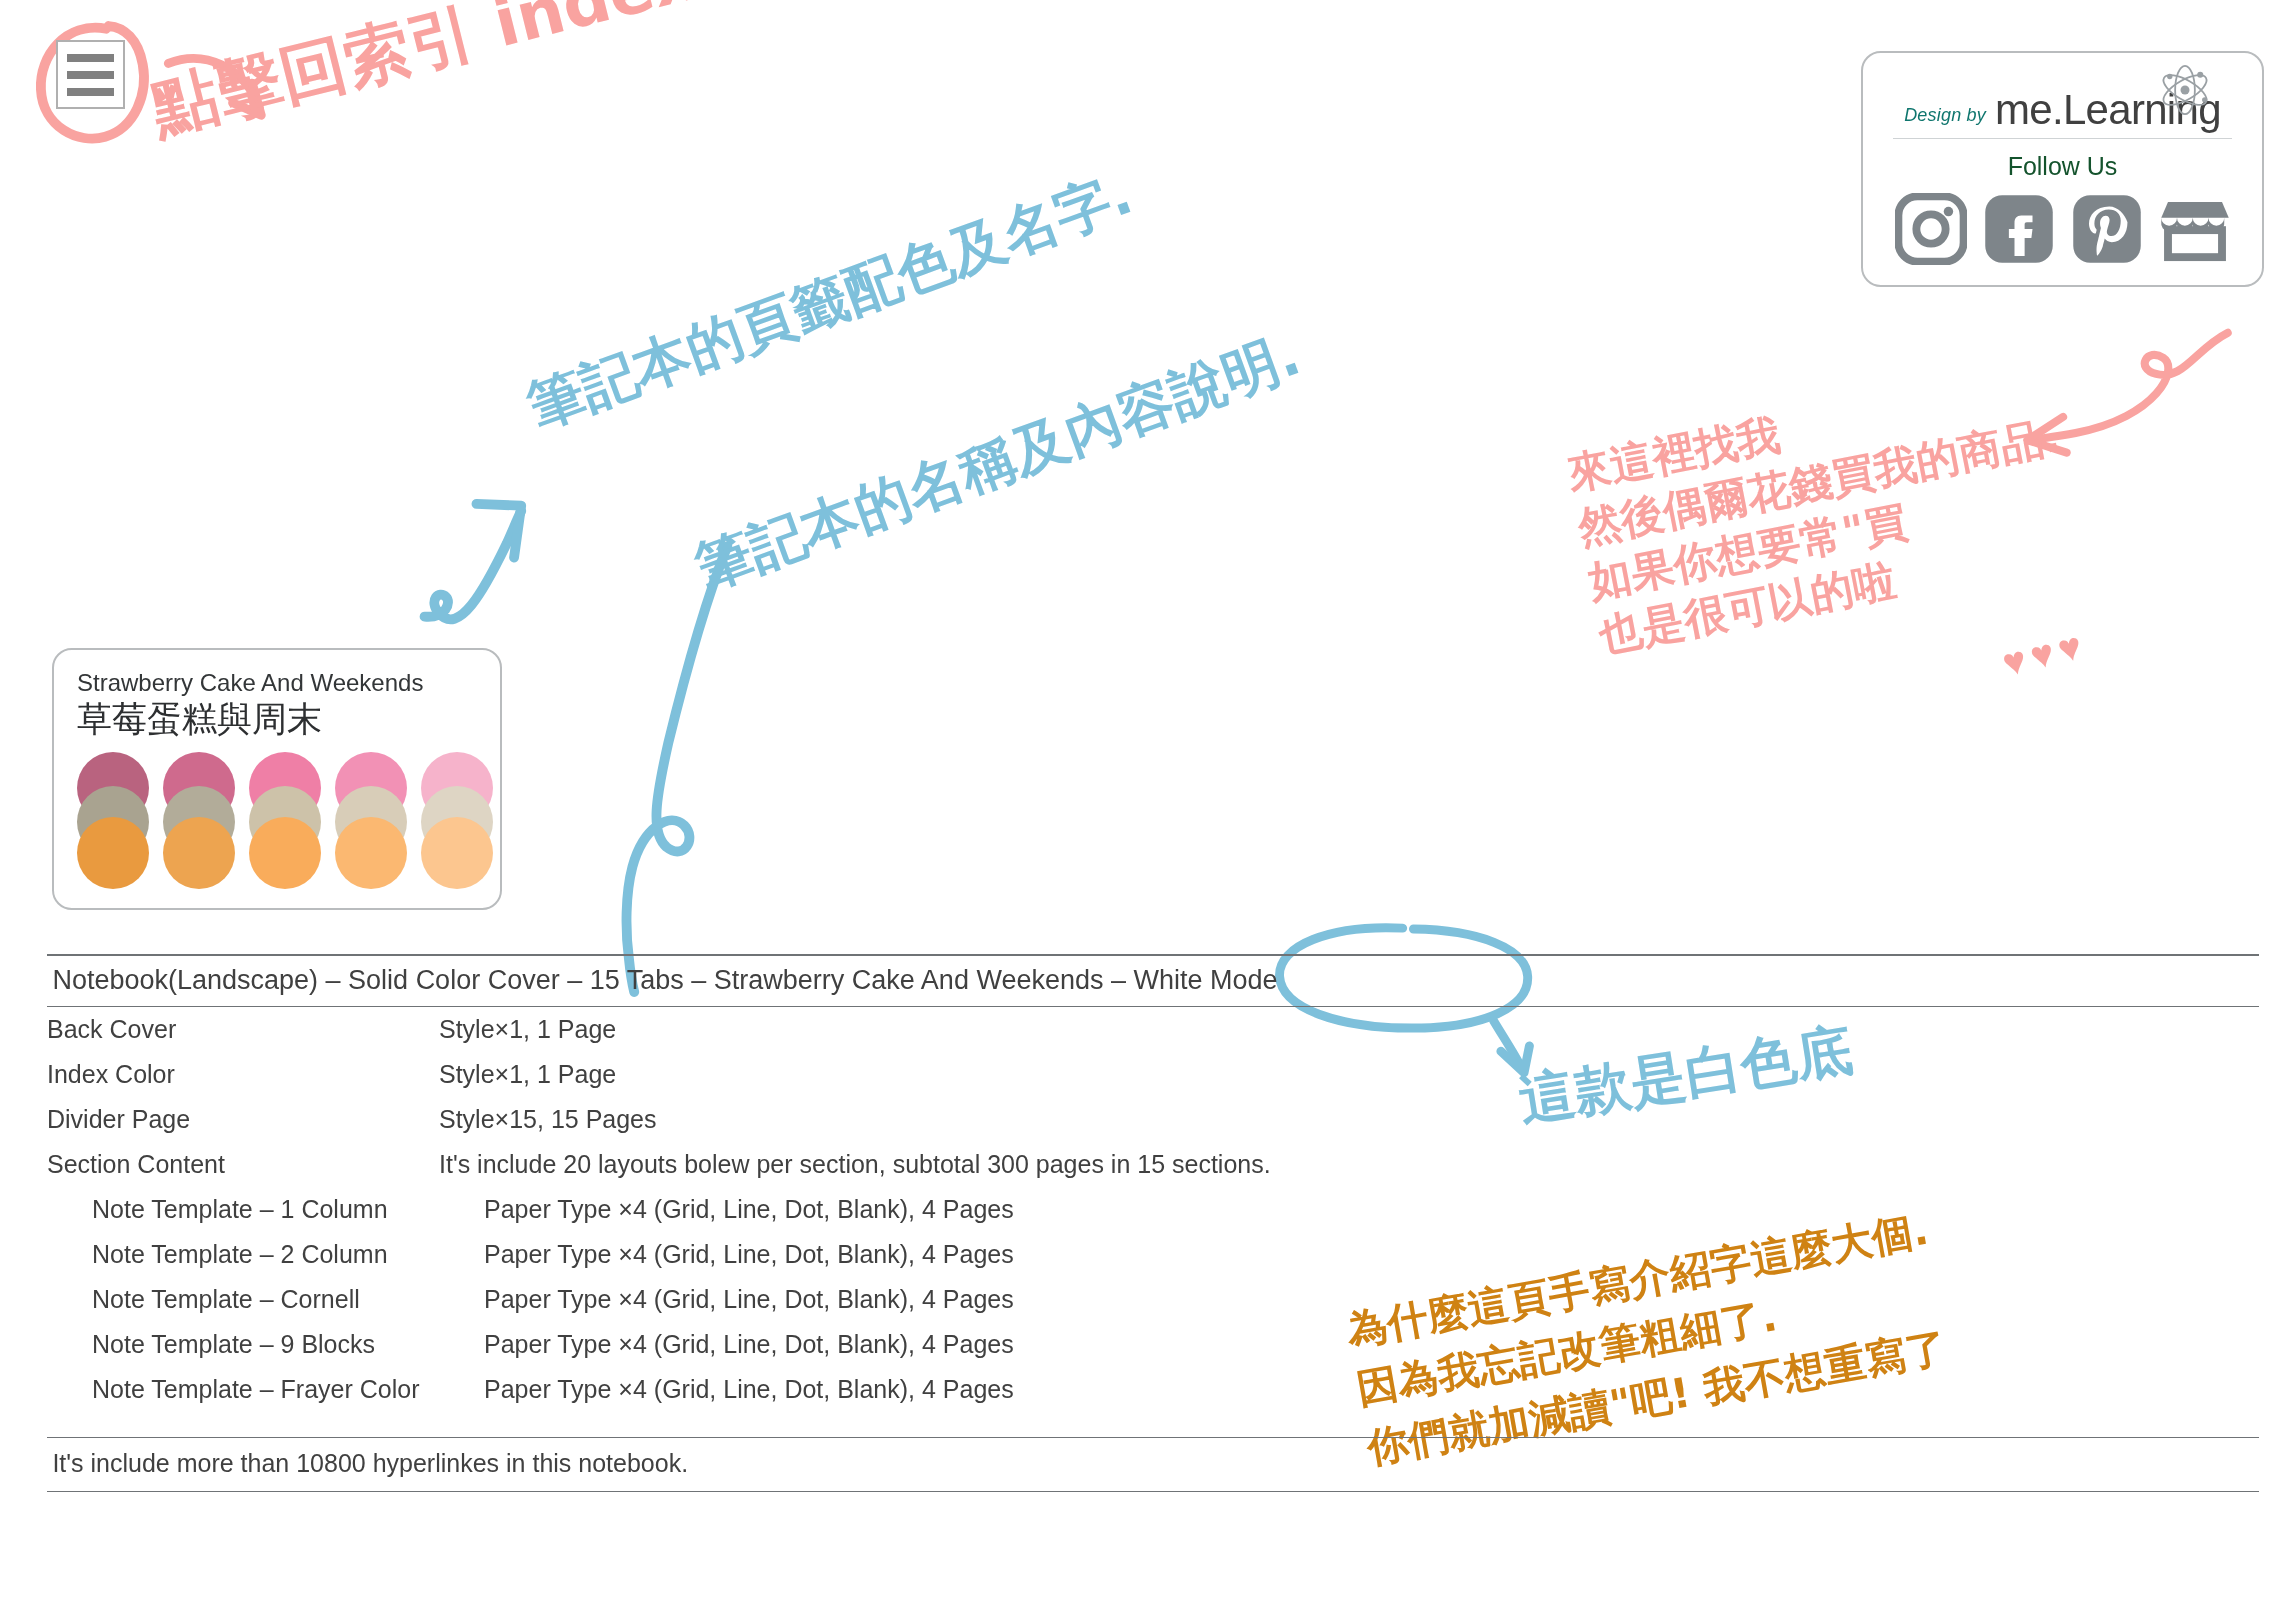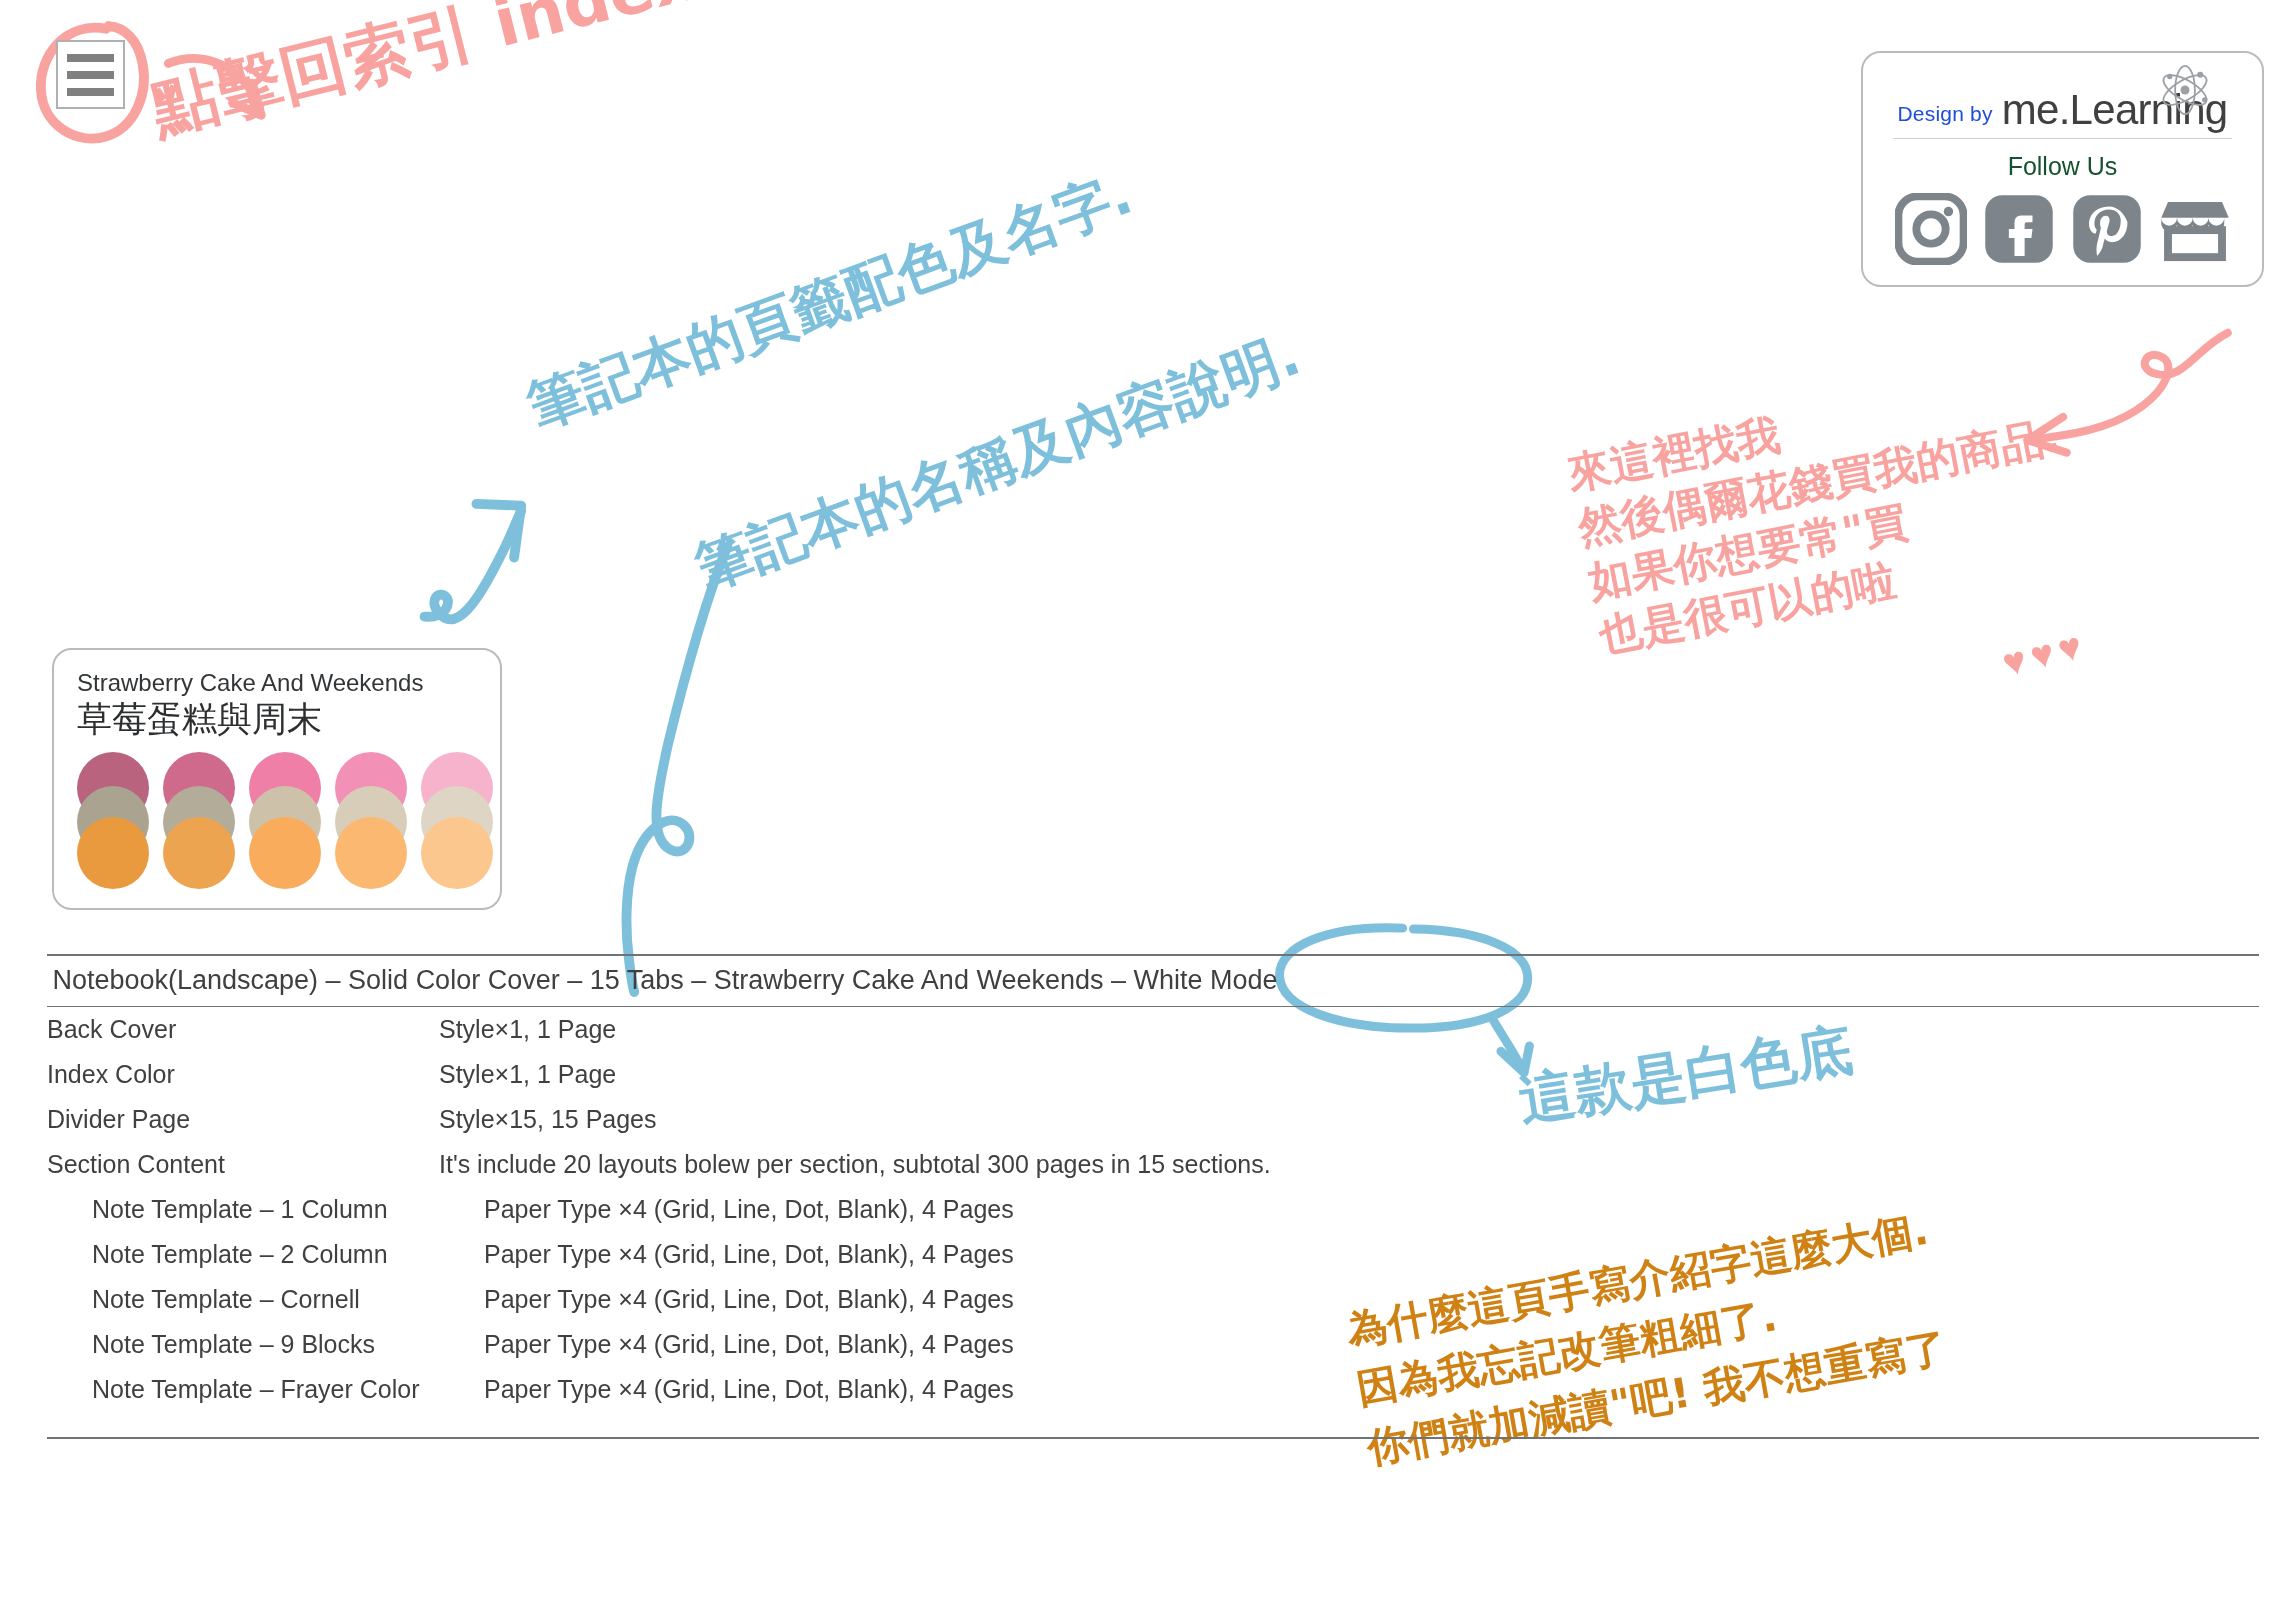--- a/index.html
+++ b/index.html
@@ -60,24 +60,25 @@
     padding: 14.3px 19.7px 19.7px 19.7px;
   }
   #brand-row {
     display: flex;
     align-items: flex-end;
     justify-content: center;
     position: relative;
     height: 64px;
   }
   #design-by {
-    font-size: 21px;
-    color: #1d4ed8;
+    font-size: 18px;
+    color: #0f766e;
     letter-spacing: 0.2px;
     padding-bottom: 5.4px;
+    font-style: italic;
   }
   #me-learning {
     font-size: 42px;
     color: #404040;
     letter-spacing: -0.7px;
     margin-left: 9px;
     line-height: 1;
   }
   #atom-icon {
     position: absolute;
@@ -406,17 +407,18 @@
           <div class="tcell-label indent-1">Note Template – 9 Blocks</div>
           <div class="tcell-value">Paper Type ×4 (Grid, Line, Dot, Blank), 4 Pages</div>
         </div>
         <div class="trow">
           <div class="tcell-label indent-1">Note Template – Frayer Color</div>
           <div class="tcell-value">Paper Type ×4 (Grid, Line, Dot, Blank), 4 Pages</div>
         </div>
       </div>
     <div id="table-end-spacer"></div>
     <div class="rule-thin"></div>
+    <div id="footer-note">It's include more than 10800 hyperlinkes in this notebook.</div>
     <div class="rule-thin"></div>
   </div>
 
 </div>
 
 
 </body></html>

